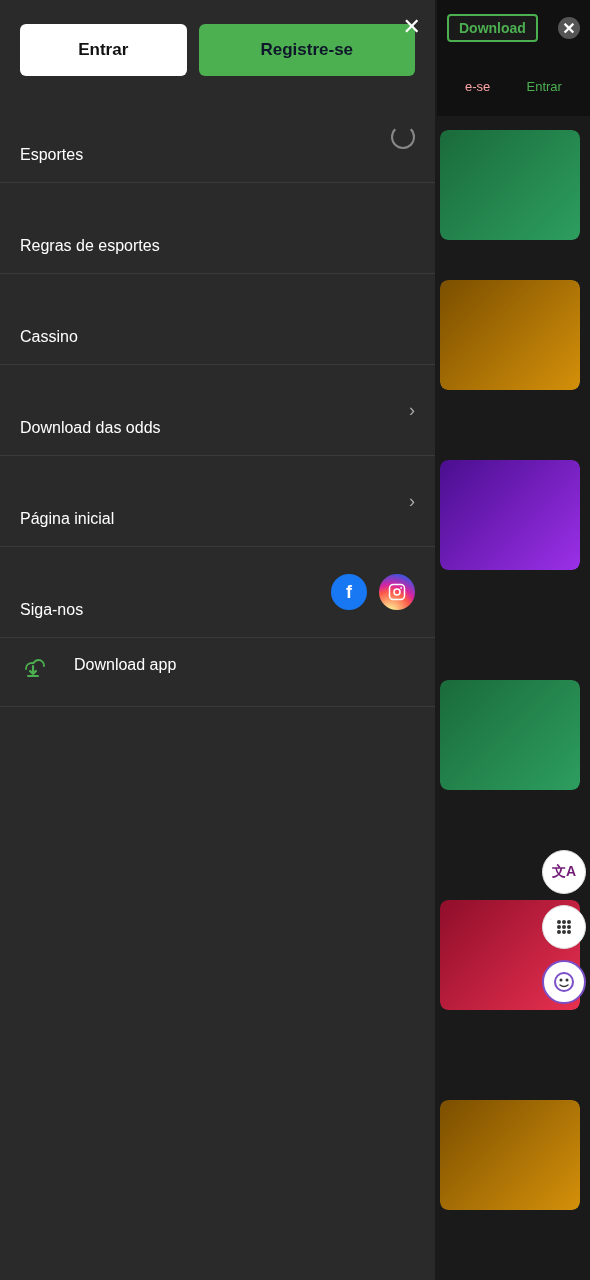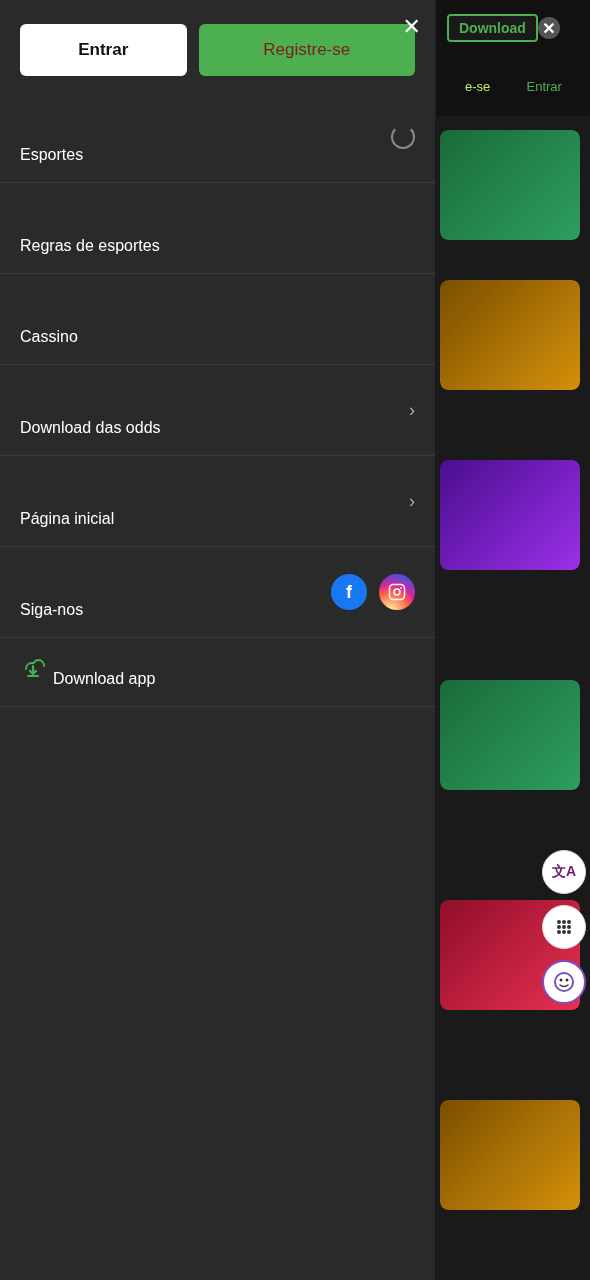--- a/index.html
+++ b/index.html
@@ -21,21 +21,21 @@
       z-index: 0;
     }
 
     .bg-header {
       position: absolute;
       top: 0; left: 437px;
       width: 153px;
       height: 56px;
       display: flex;
       align-items: center;
-      justify-content: flex-start;
+      justify-content: space-between;
       padding: 0 10px;
       background: #111;
     }
 
     .download-badge {
       background: #1a1a1a;
       border: 2px solid #4caf50;
       border-radius: 4px;
       padding: 4px 10px;
       color: #4caf50;
@@ -63,21 +63,21 @@
       left: 437px;
       width: 153px;
       height: 60px;
       background: #111;
       display: flex;
       align-items: center;
       justify-content: space-around;
       padding: 0 10px;
     }
     .bg-nav span {
-      color: #bef264;
+      color: #fca5a5;
       font-size: 13px;
     }
     .bg-nav .entrar-link {
       color: #4caf50;
       font-size: 13px;
     }
 
     
     .game-card {
       position: absolute;
@@ -144,25 +144,25 @@
       border-radius: 6px;
       font-size: 17px;
       font-weight: bold;
       cursor: pointer;
     }
 
     .btn-registrese {
       flex: 1.3;
       height: 52px;
       background: #4caf50;
-      color: #7f1d1d;
+      color: #0f172a;
       border: none;
       border-radius: 6px;
       font-size: 17px;
-      font-weight: normal;
+      font-weight: bold;
       cursor: pointer;
     }
 
     
     .menu-list {
       list-style: none;
       padding: 0 0 0 0;
     }
 
     .menu-item {
@@ -221,22 +221,22 @@
       display: flex;
       align-items: center;
       justify-content: center;
       color: white;
       font-size: 16px;
     }
 
     
     .download-app-row {
       display: flex;
-      align-items: flex-end;
-      gap: 7px;
+      align-items: flex-start;
+      gap: 28px;
       padding: 18px 20px;
       border-bottom: 1px solid #3a3a3a;
       cursor: pointer;
     }
 
     .download-app-icon {
       color: #4caf50;
       font-size: 22px;
     }
 

